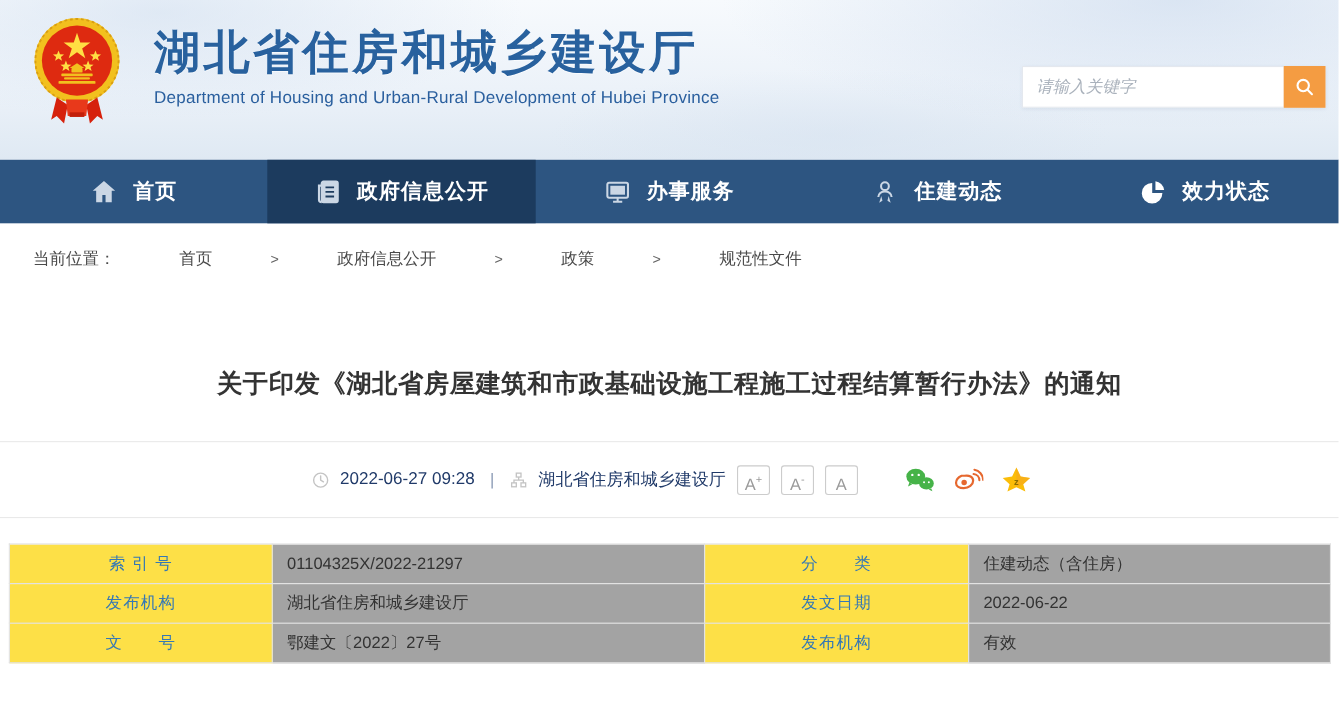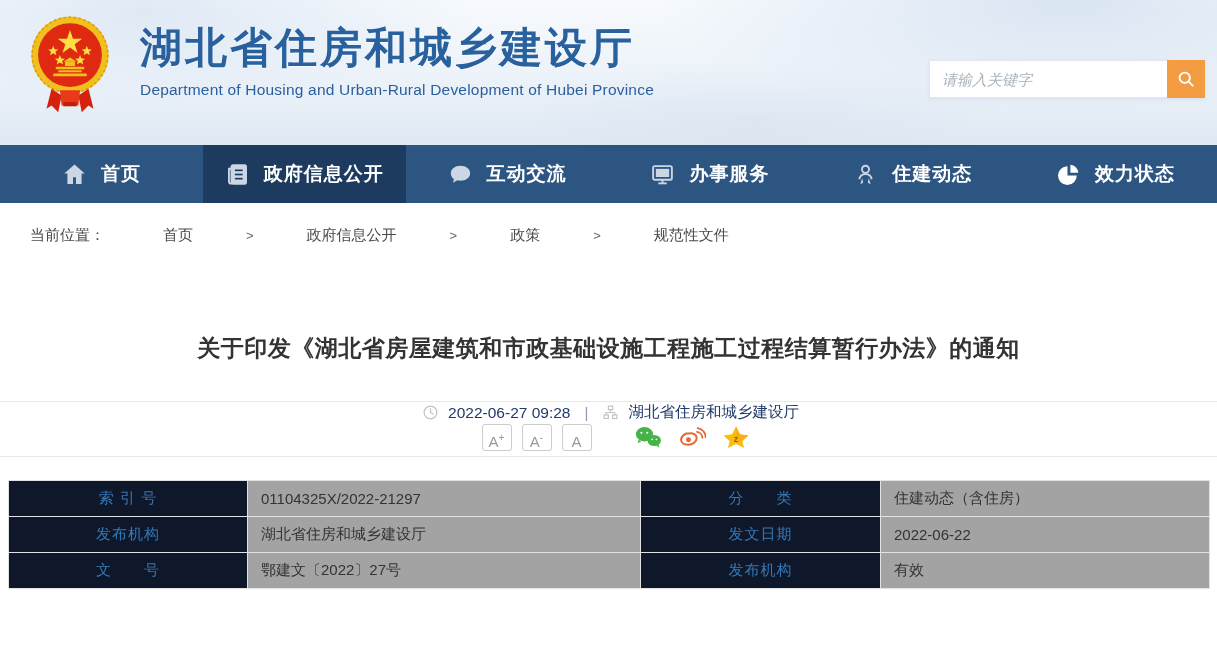--- a/index.html
+++ b/index.html
@@ -39,39 +39,39 @@
   .breadcrumb { height:64px; display:flex; align-items:center; padding-left:30px;
     font-size:15px; color:#4a4a4a;gap:40px; }
   .breadcrumb .crumb { color:#4a4a4a; text-decoration:none; cursor:pointer; }
   .breadcrumb .sep { color:#666; margin:0 13px; font-size:13px; }
   .breadcrumb .prefix { margin-right:18px; }
 
   
   .article-title { margin-top:66px; text-align:center; font-size:23px; line-height:30px;
     font-weight:bold; color:#333; padding:0 120px; letter-spacing:.5px; }
 
-  .meta-bar { margin-top:38px; height:56px; border-top:1px solid #e9e9e9; border-bottom:1px solid #e9e9e9;
-    display:flex; align-items:center; justify-content:flex-start; padding:0 24px 0 28px;flex-direction:column; }
+  .meta-bar { margin-top:38px; height:70px; border-top:1px solid #e9e9e9; border-bottom:1px solid #e9e9e9;
+    display:flex; align-items:center; justify-content:center; padding:0 24px 0 28px; }
   .meta-left { display:flex; align-items:center; font-size:15.5px; color:#203A69; }
   .meta-left .icon { display:flex; margin-right:9px; }
   .meta-sep { color:#8a9ab5; margin:0 14px; font-size:15px; }
   .meta-right { display:flex; align-items:center; }
   .font-btn { width:30px; height:27px; border:1px solid #ccc; border-radius:3px; background:#fff;
     color:#9a9a9a; font-size:15px; line-height:25px; text-align:center; cursor:pointer;
     margin-left:10px; position:relative; font-family:inherit; }
   .font-btn sup { font-size:10px; vertical-align:6px; }
   .share-icon { display:flex; margin-left:16px; cursor:pointer; }
   .share-icon:first-of-type { margin-left:42px; }
   .share-icon svg { width:28px; height:28px; }
 
   
   .info-table { width:1201px; margin:23px 8px 0; border-collapse:collapse; table-layout:fixed;
     font-size:15px; }
   .info-table td { border:1px solid #e2e2e2; height:36px; }
-  .info-table td.lab { background:#0f172a; color:#3578B5; text-align:center; letter-spacing:1px; }
+  .info-table td.lab { background:#fde047; color:#3578B5; text-align:center; letter-spacing:1px; }
   .info-table td.val { color:#333; padding-left:13px; background:#a3a3a3; }
 </style>
 </head>
 <body>
 
 <div class="header">
   <div class="logo">
     <svg viewBox="0 0 100 122" width="84" height="106">
       <circle cx="50" cy="48" r="46" fill="#F2C01E"></circle>
       <circle cx="50" cy="48" r="45" fill="none" stroke="#D99E12" stroke-width="2" stroke-dasharray="3 3"></circle>
@@ -122,28 +122,20 @@
     <span class="nav-icon">
       <svg viewBox="0 0 24 24" fill="none" stroke="#CBD7E5" stroke-width="1.8">
         <rect x="6.2" y="3" width="14" height="18" rx="1.5" fill="#CBD7E5"></rect>
         <path d="M6.2 6.5 H3.8 V18.5 a2.5 2.5 0 0 0 2.4 2.5" stroke="#CBD7E5" fill="none"></path>
         <line x1="9.5" y1="8" x2="17" y2="8" stroke="#1C3B5E" stroke-width="1.6"></line>
         <line x1="9.5" y1="12" x2="17" y2="12" stroke="#1C3B5E" stroke-width="1.6"></line>
         <line x1="9.5" y1="16" x2="17" y2="16" stroke="#1C3B5E" stroke-width="1.6"></line>
       </svg>
     </span>
     <span>政府信息公开</span>
-  </div>
-  <div class="nav-item">
-    <span class="nav-icon">
-      <svg viewBox="0 0 24 24" fill="#CBD7E5">
-          <path d="M12 3.5c5.2 0 9.3 3.2 9.3 7.2s-4.1 7.2-9.3 7.2c-1 0-2-.1-2.9-.4L4.6 20l1.2-3.4c-1.9-1.3-3.1-3.4-3.1-5.9 0-4 4.1-7.2 9.3-7.2z"></path>
-        </svg>
-    </span>
-    <span>互动交流</span>
   </div>
   <div class="nav-item">
     <span class="nav-icon">
       <svg viewBox="0 0 24 24" fill="none" stroke="#CBD7E5" stroke-width="1.8">
         <rect x="3" y="4" width="18" height="13" rx="1.5"></rect>
         <rect x="5.6" y="6.6" width="12.8" height="7.8" fill="#CBD7E5" stroke="none"></rect>
         <line x1="12" y1="17" x2="12" y2="20"></line>
           <line x1="8" y1="20.5" x2="16" y2="20.5"></line>
       </svg>
     </span>

